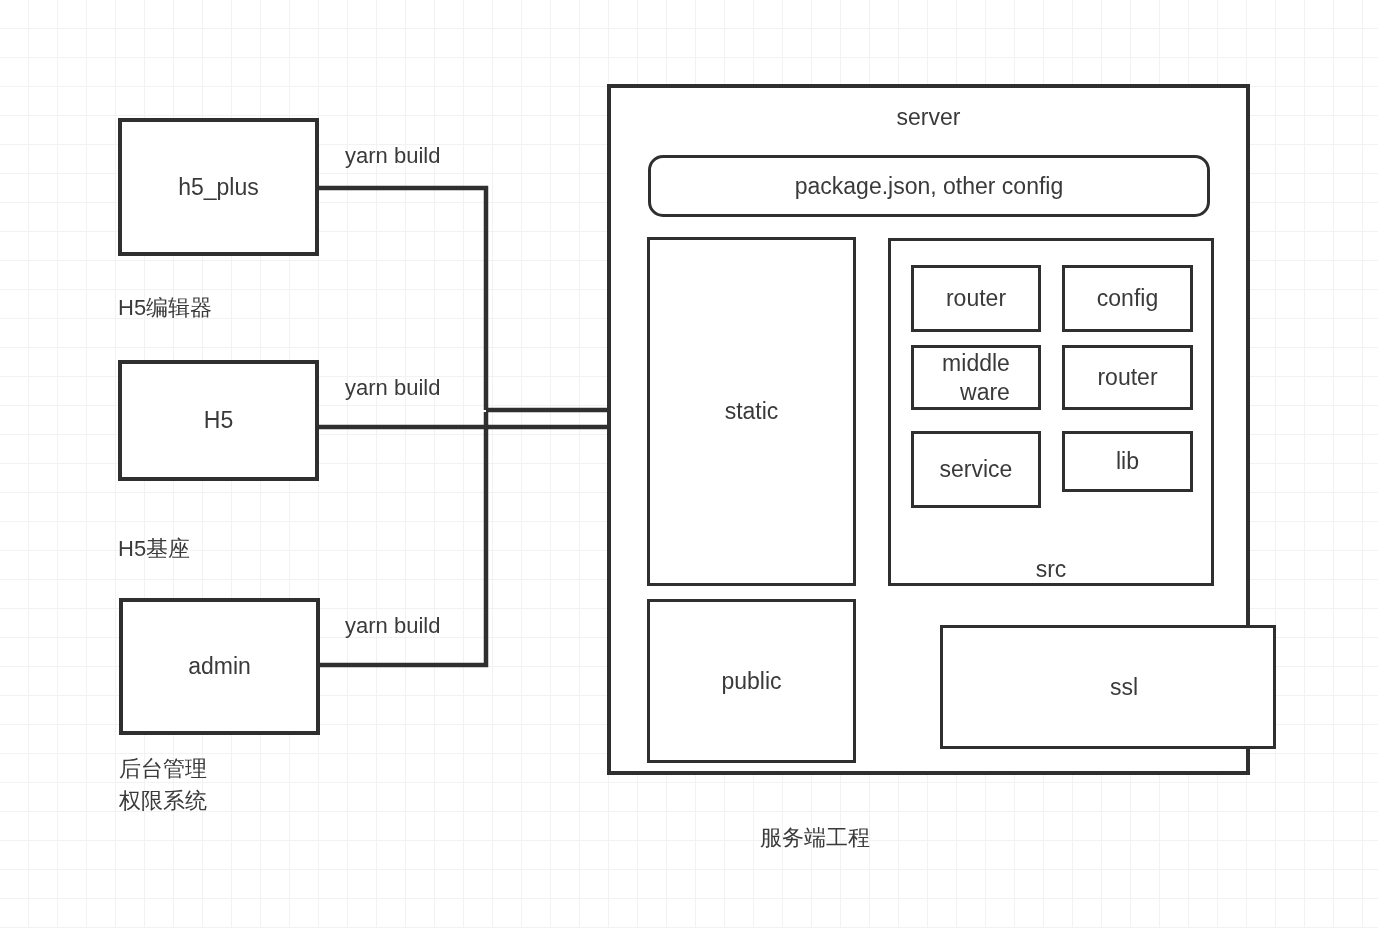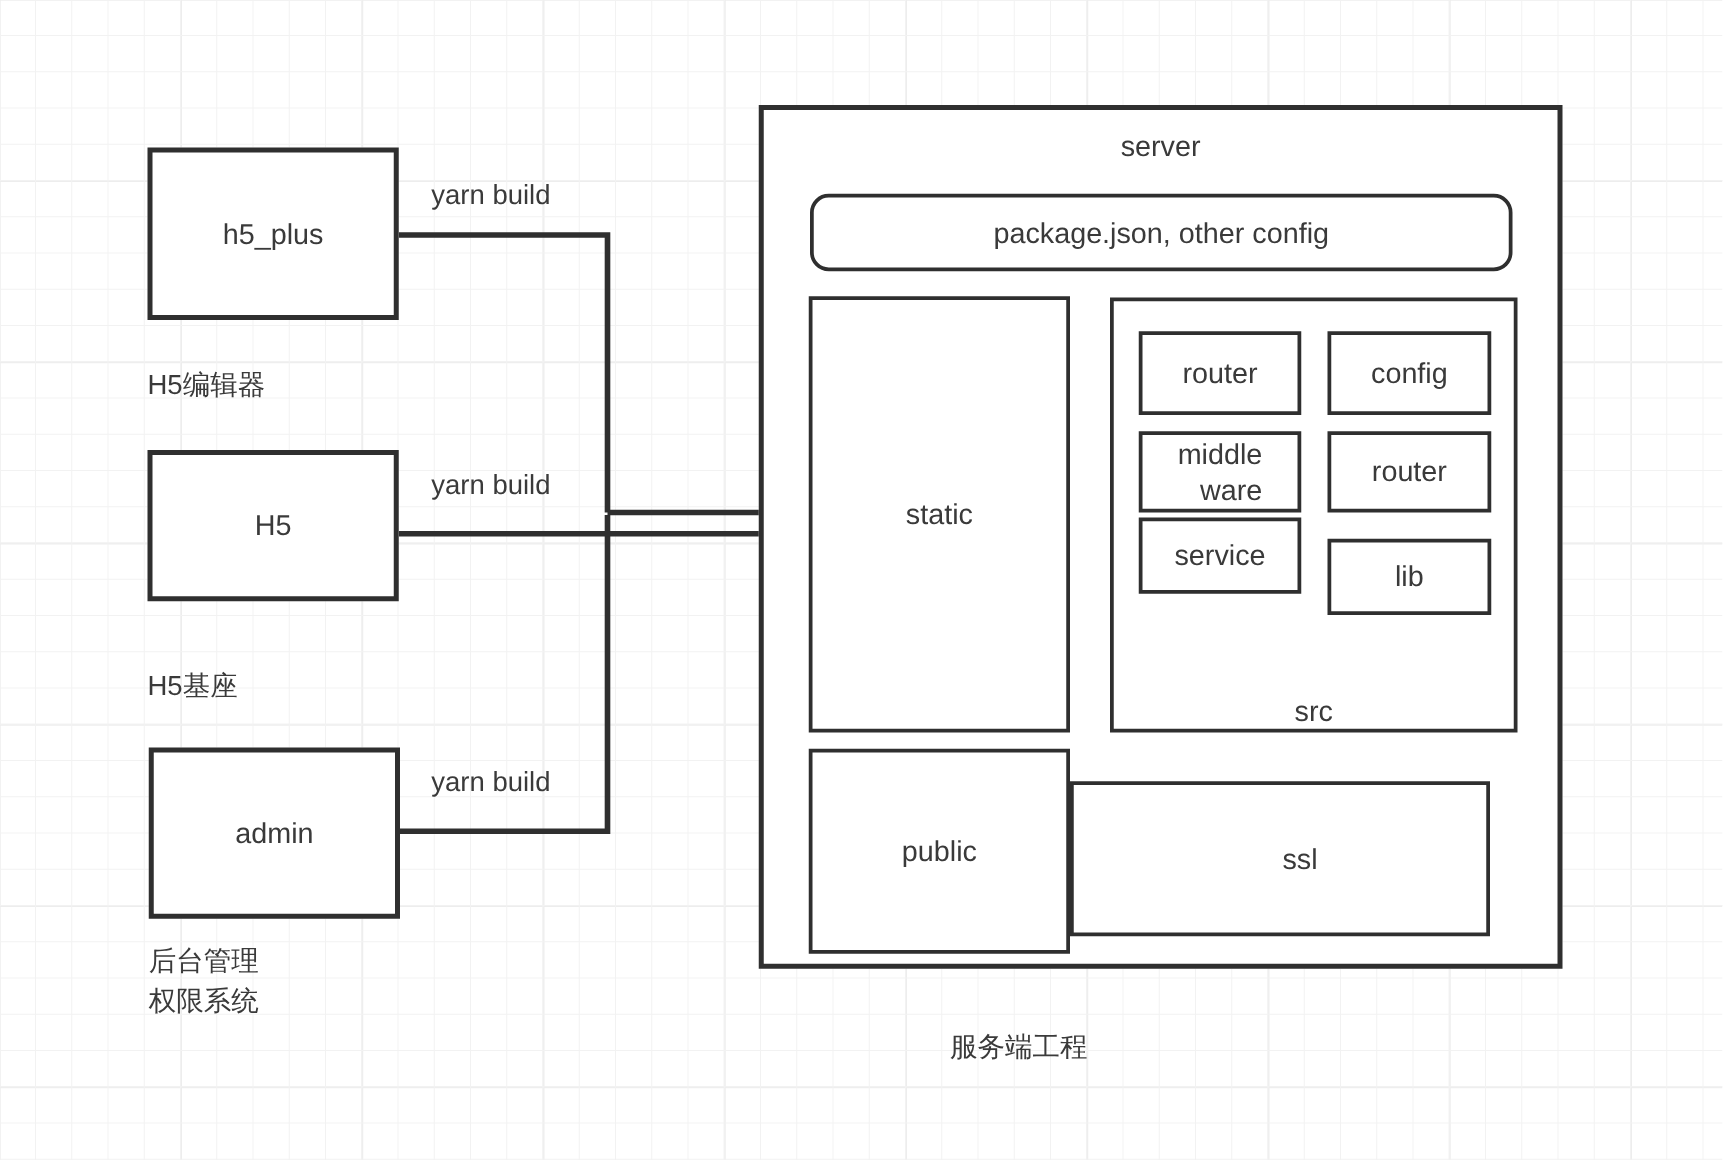--- a/index.html
+++ b/index.html
@@ -102,25 +102,25 @@
   #box-pkg      { left: 648px; top: 155px; width: 562px; height: 62px; border-radius: 15px; }
 
   #box-static   { left: 647px; top: 237px; width: 209px; height: 349px; }
   #box-src      { left: 888px; top: 238px; width: 326px; height: 348px; }
   #lbl-src      { left: 888px; top: 534px; width: 326px; margin-top: 22px; }
 
   #box-router   { left: 911px; top: 265px; width: 130px; height: 67px; }
   #box-config   { left: 1062px; top: 265px; width: 131px; height: 67px; }
   #box-middle   { left: 911px; top: 345px; width: 130px; height: 65px; }
   #box-modal    { left: 1062px; top: 345px; width: 131px; height: 65px; }
-  #box-service  { left: 911px; top: 414px; width: 130px; height: 61px; }
+  #box-service  { left: 911px; top: 431px; width: 130px; height: 77px; }
   #box-lib      { left: 1062px; top: 431px; width: 131px; height: 61px; }
 
   #box-public   { left: 647px; top: 599px; width: 209px; height: 164px; }
-  #box-ssl      { left: 856px; top: 625px; width: 336px; height: 124px; padding-left: 32px; }
+  #box-ssl      { left: 940px; top: 625px; width: 336px; height: 124px; padding-left: 32px; }
 
   #cap-server   { left: 760px; top: 822px; width: 336px; }
 
   #lbl-yarn-1   { left: 345px; top: 143px; }
   #lbl-yarn-2   { left: 345px; top: 375px; }
   #lbl-yarn-3   { left: 345px; top: 613px; }
 </style>
 </head>
 <body>
 

